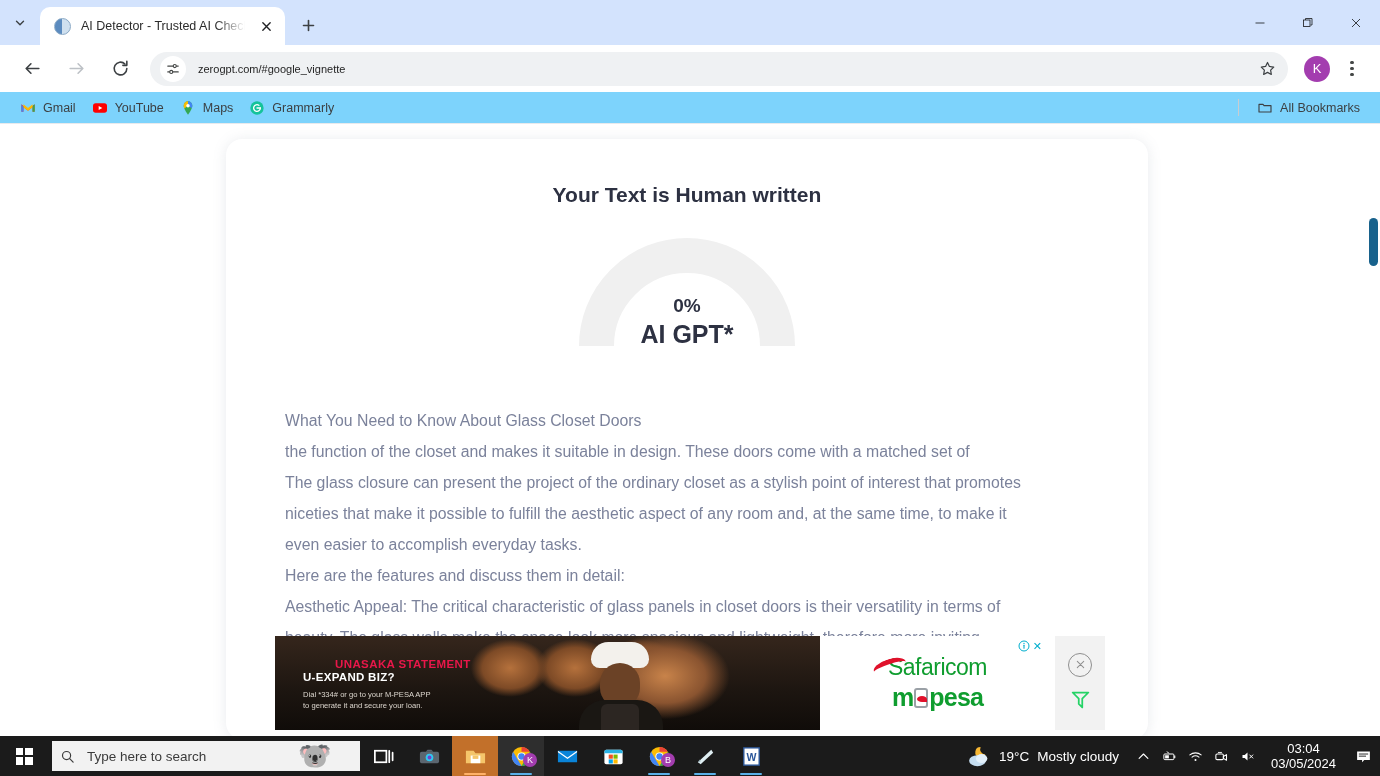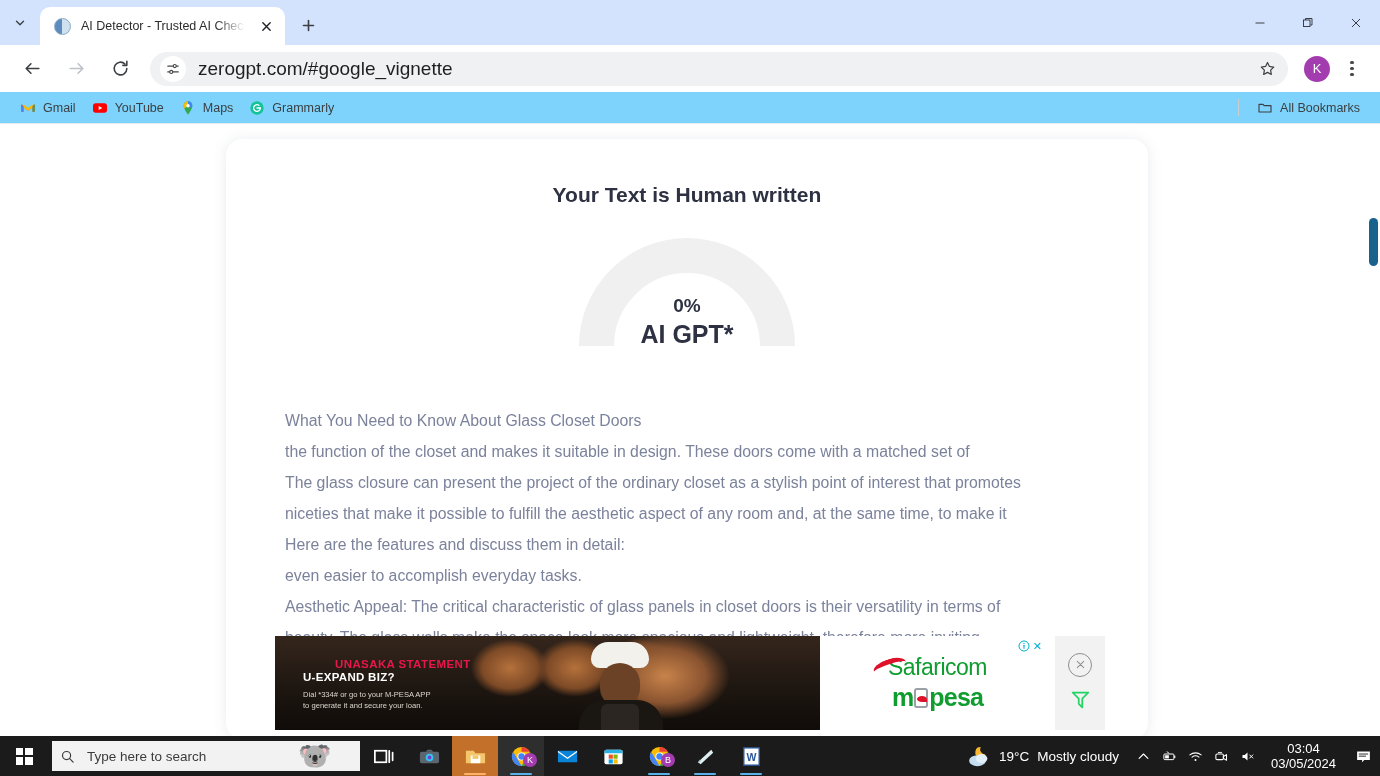--- a/index.html
+++ b/index.html
@@ -73,21 +73,21 @@
     flex: 1; height: 34px; background: #eff1f3; border-radius: 17px;
     display: flex; align-items: center; padding: 0 6px 0 10px; margin: 0 8px;
     cursor: text;
   }
   .omni-icon {
     width: 26px; height: 26px; border-radius: 50%; background: #ffffff;
     display: flex; align-items: center; justify-content: center; flex: 0 0 auto;
   }
   .omni-icon svg { width: 14px; height: 14px; }
   .omni-url {
-    flex: 1; font-size: 19px; color: #1f1f1f; padding-left: 12px;
+    flex: 1; font-size: 11px; color: #1f1f1f; padding-left: 12px;
     white-space: nowrap; overflow: hidden;
   }
   .omni-star { width: 30px; height: 30px; display: flex; align-items: center; justify-content: center; cursor: pointer; }
   .omni-star svg { width: 17px; height: 17px; }
   .avatar {
     width: 26px; height: 26px; border-radius: 50%; background: #a33daf;
     color: #fff; font-size: 13px; display: flex; align-items: center; justify-content: center;
     margin: 0 8px; cursor: pointer; flex: 0 0 auto;
   }
   .kebab { width: 28px; height: 30px; display: flex; flex-direction: column; align-items: center;
@@ -452,22 +452,22 @@
         <div class="gauge-text">
           <div class="gauge-pct">0%</div>
           <div class="gauge-label">AI GPT*</div>
         </div>
       </div>
       <div class="bodytext">
         <p>What You Need to Know About Glass Closet Doors</p>
         <p>the function of the closet and makes it suitable in design. These doors come with a matched set of</p>
         <p>The glass closure can present the project of the ordinary closet as a stylish point of interest that promotes</p>
         <p>niceties that make it possible to fulfill the aesthetic aspect of any room and, at the same time, to make it</p>
+        <p>even easier to accomplish everyday tasks.</p>
         <p>Here are the features and discuss them in detail:</p>
-        <p>even easier to accomplish everyday tasks.</p>
         <p>Aesthetic Appeal: The critical characteristic of glass panels in closet doors is their versatility in terms of</p>
         <p>beauty. The glass walls make the space look more spacious and lightweight, therefore more inviting,</p>
         <p>providing a feeling of a partly opened and very bright space. To complement any interior decor</p>
       </div>
     </div>
   </div>
 
   <div class="sb-track">
     <div class="sb-thumb"></div>
   </div>

